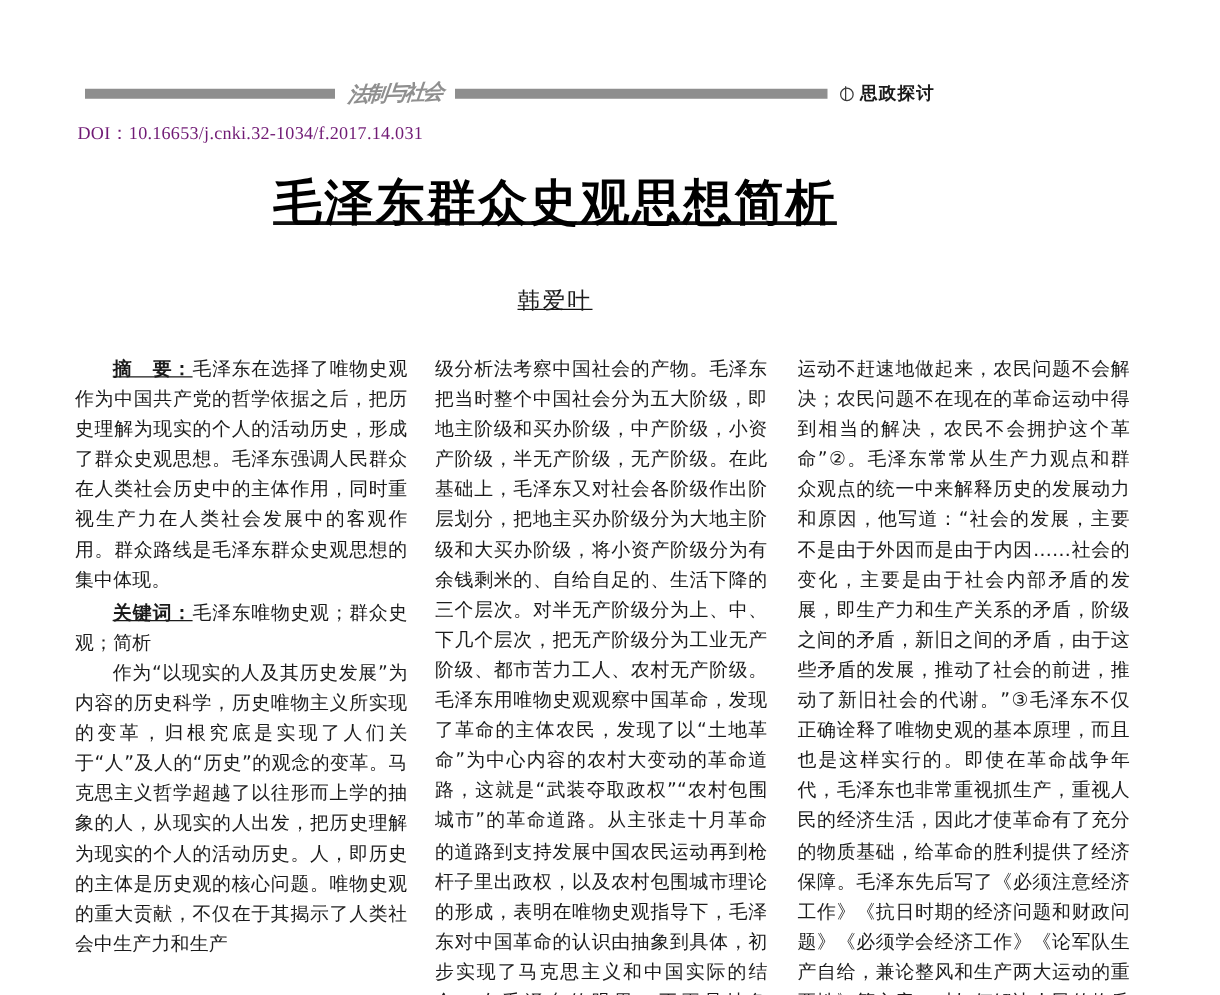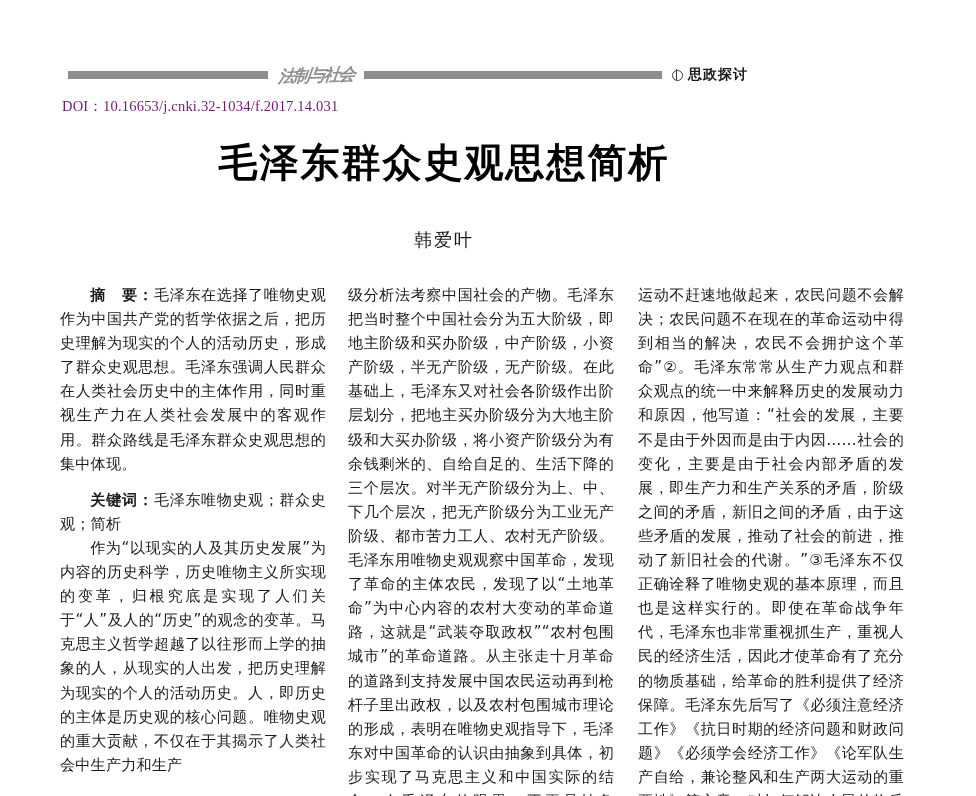--- a/index.html
+++ b/index.html
@@ -96,20 +96,21 @@
     letter-spacing: .2px;
   }
 
   
   .title-block {
     position: absolute;
     left: 0;
     top: 138px;
     width: 888px;
     text-align: center;
+    text-decoration: underline;
   }
   .article-title {
     font-family: "DejaVu Serif", "Liberation Serif", serif;
     font-weight: bold;
     font-size: 39px;
     line-height: 48px;
     letter-spacing: 2px;
     color: #000;
     margin: 0;
   }
@@ -151,23 +152,24 @@
     margin: 0;
     letter-spacing: .2px;
   }
   .indent { text-indent: 2em; }
 
   .abstract-block .lead,
   .keywords-block .lead {
     font-weight: bold;
     font-family: "DejaVu Sans", "Liberation Sans", sans-serif;
     letter-spacing: .5px;
+    text-decoration: underline;
   }
   .abstract-block { margin-bottom: 1px; }
-  .keywords-block { margin-top: 12px; }
+  .keywords-block { margin-top: 2px; }
 
   .body-para { margin: 0; }
 </style>
 </head>
 <body>
 
 <div class="page-header">
   <div class="header-rule-row">
     <div class="rule-bar left"></div>
     <div class="journal-logo">法制与社会</div>

